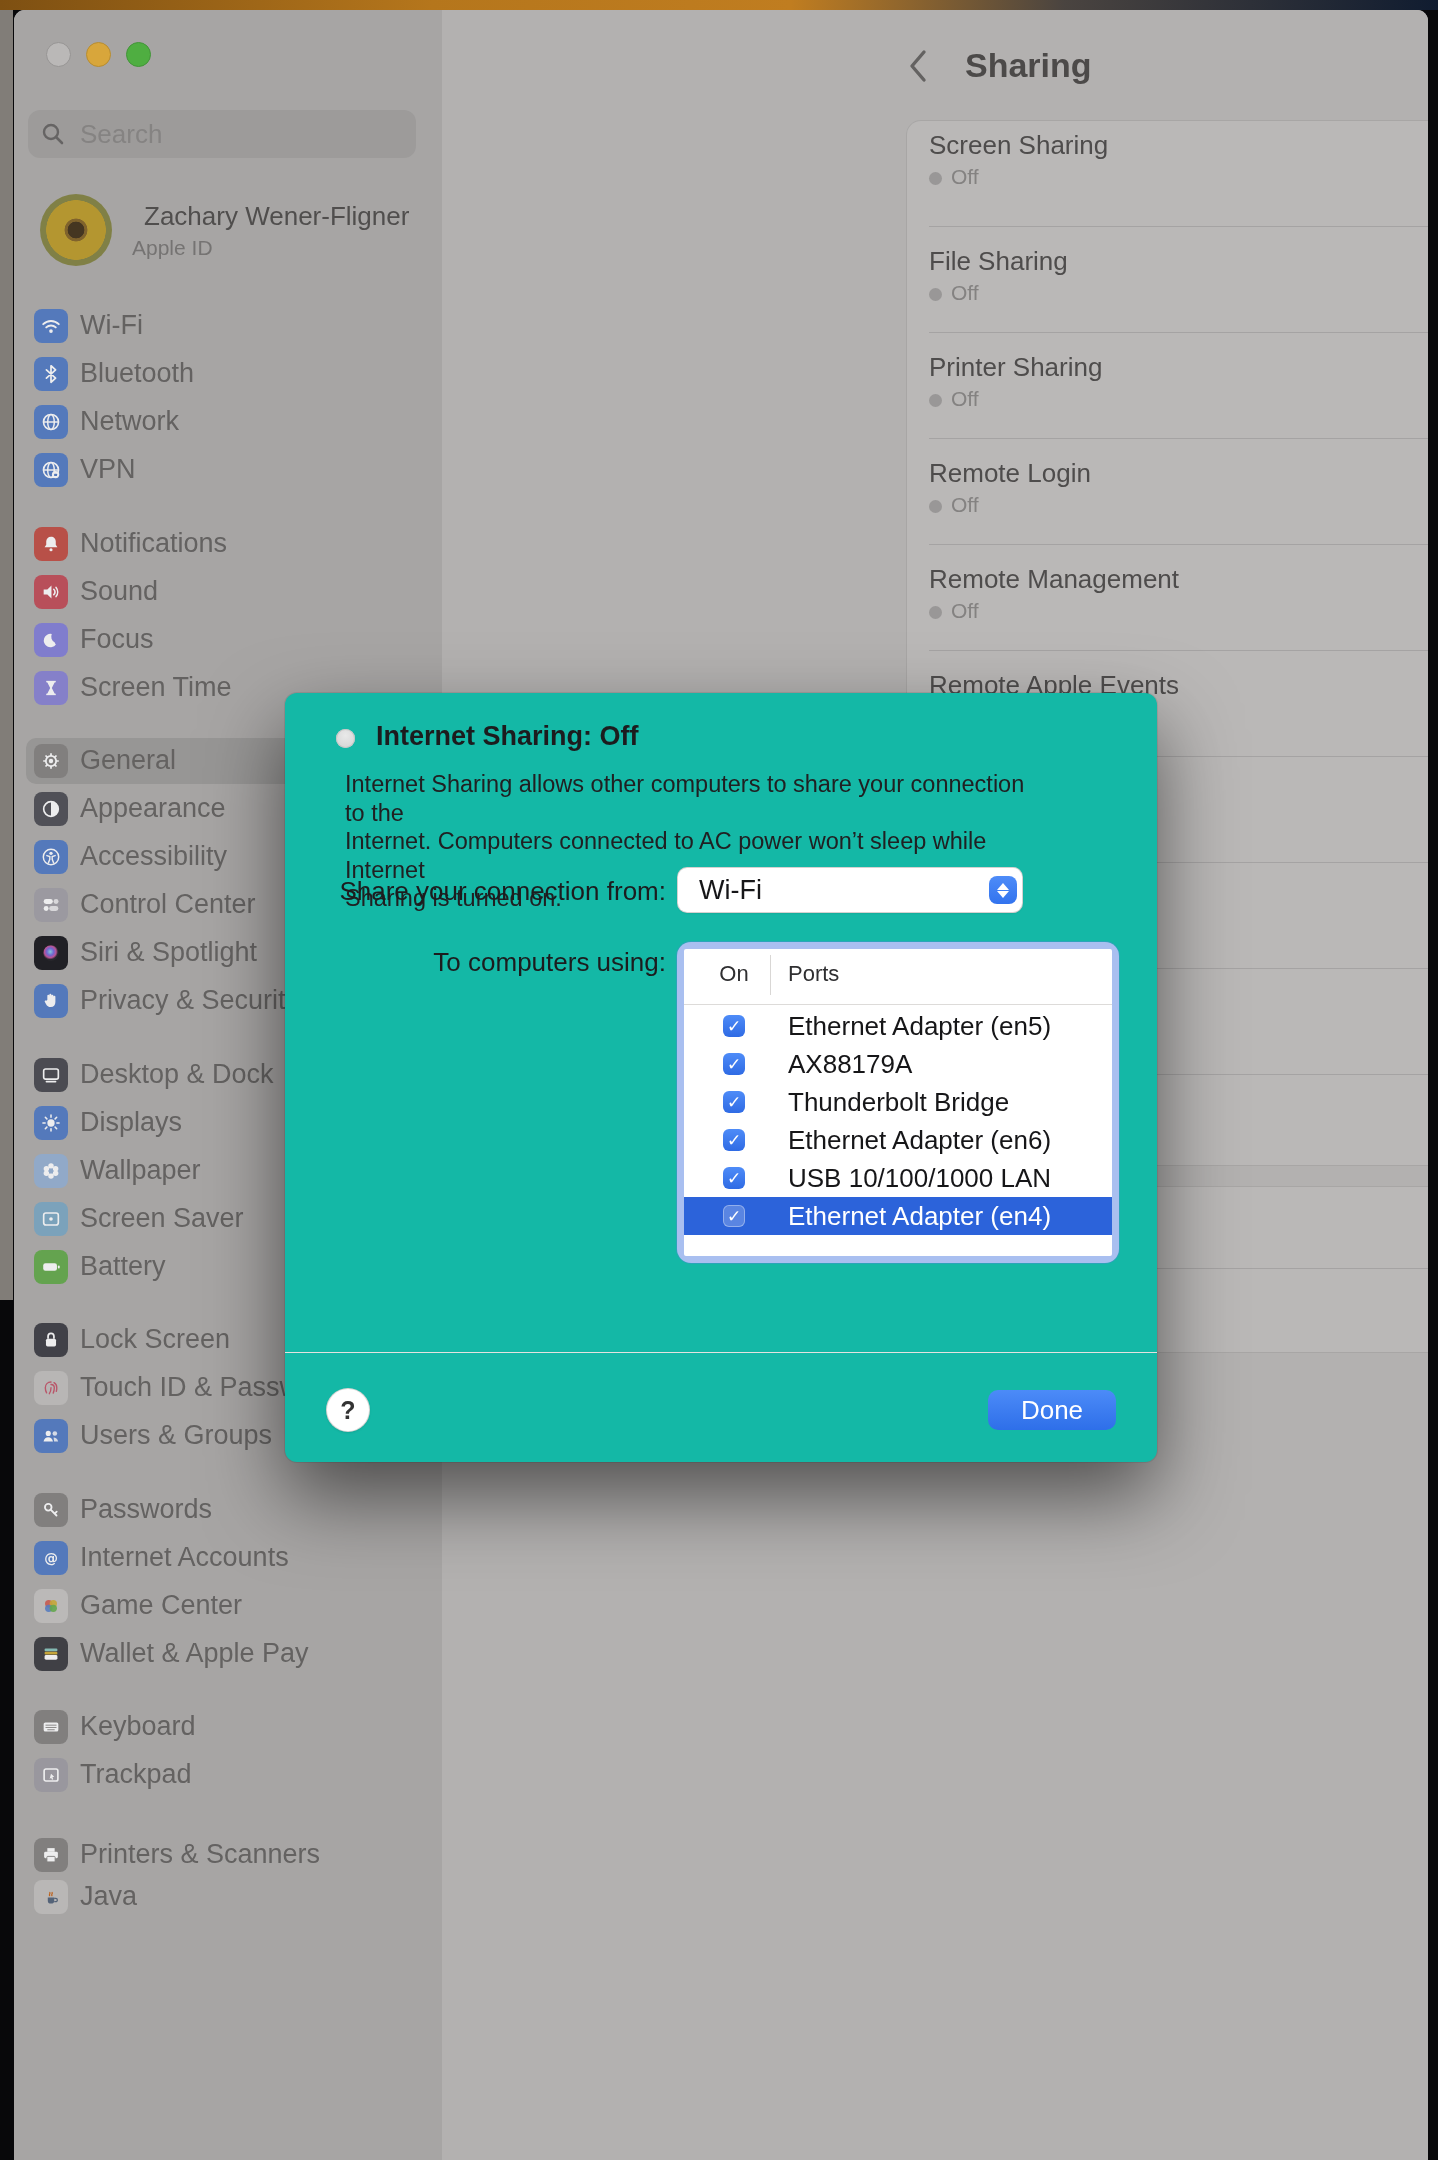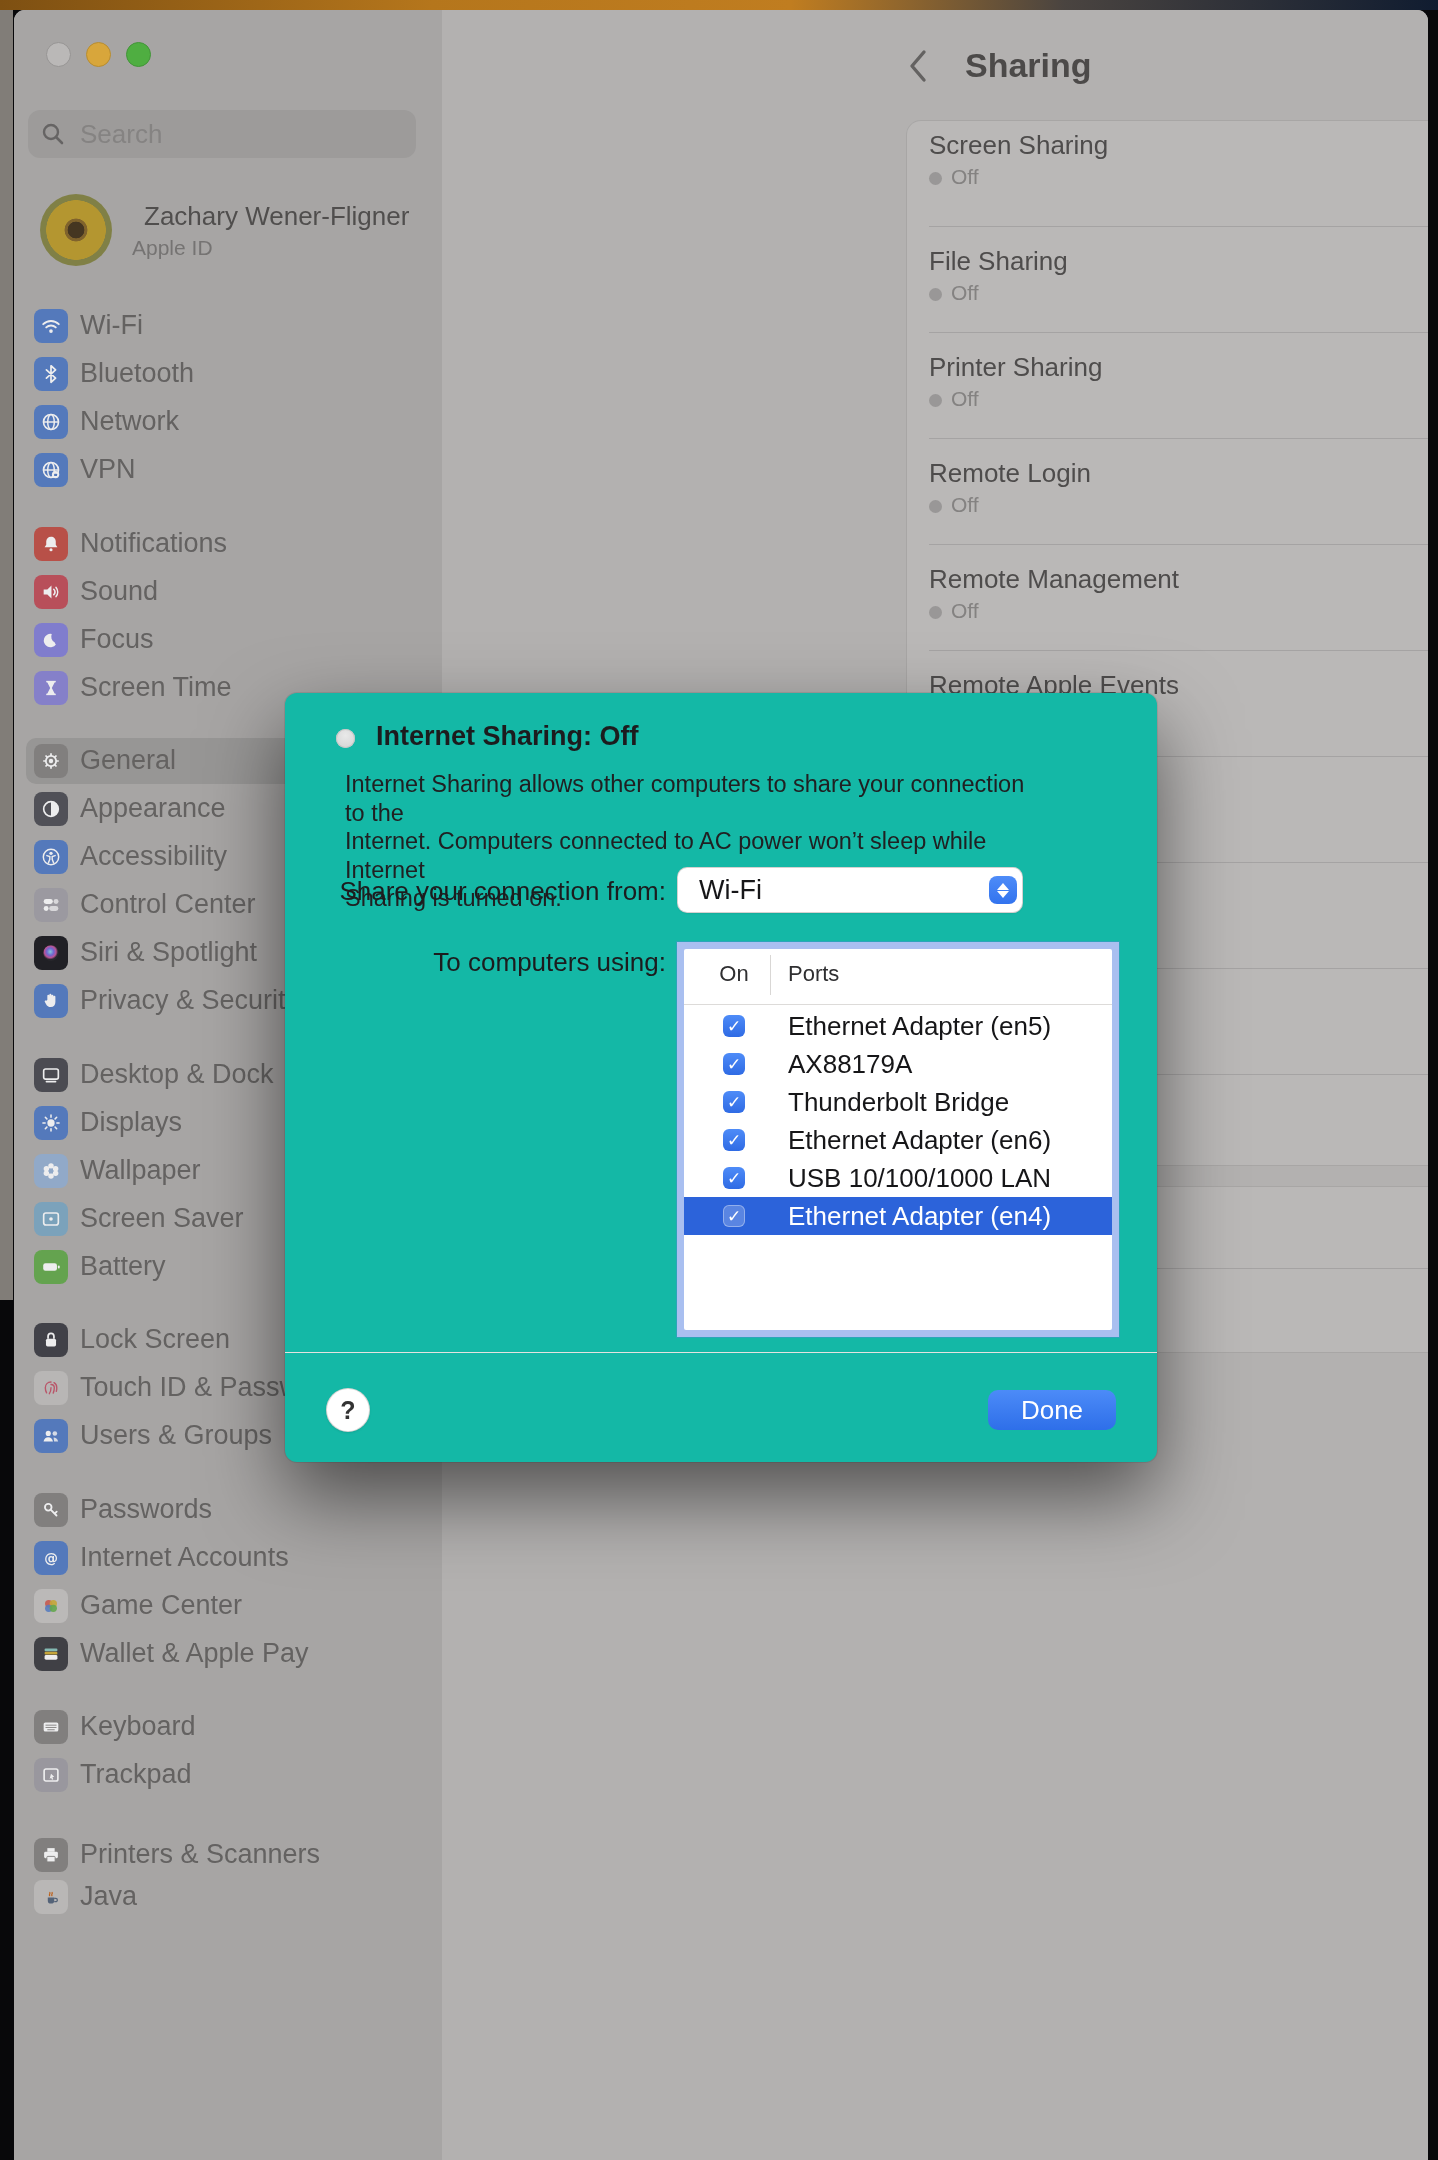--- a/index.html
+++ b/index.html
@@ -58,21 +58,21 @@
   .from-label{top:183px;}
   .using-label{top:254px;}
   .select{position:absolute;left:393px;top:175px;width:344px;height:44px;border-radius:9px;background:#fff;
           box-shadow:0 0 0 1px #d4d2d0,0 1px 2px rgba(0,0,0,.18);}
   .select .val{position:absolute;left:21px;top:7px;font-size:27px;color:#161618;}
   .select .stepper{position:absolute;right:5px;top:8px;width:28px;height:28px;border-radius:8px;
       background:linear-gradient(#4e8cf8,#3273ee);display:flex;flex-direction:column;align-items:center;justify-content:center;gap:1px;}
   .chev{width:0;height:0;border-left:6px solid transparent;border-right:6px solid transparent;}
   .chev.up{border-bottom:7px solid #fff;}
   .chev.dn{border-top:7px solid #fff;}
-  .listring{position:absolute;left:392px;top:249px;width:442px;height:395px;border-radius:0;background:#a9bff0;
+  .listring{position:absolute;left:392px;top:249px;width:442px;height:321px;border-radius:14px;background:#a9bff0;
             box-shadow:0 0 0 1px rgba(90,130,220,.35);}
   .listbox{position:absolute;left:7px;top:7px;right:7px;bottom:7px;background:#fff;border-radius:2px;overflow:hidden;}
   .lh-on{position:absolute;left:0;top:12px;width:100px;text-align:center;font-size:22px;color:#2f2f31;}
   .lh-ports{position:absolute;left:104px;top:12px;font-size:22px;color:#2f2f31;}
   .lh-div{position:absolute;left:86px;top:6px;width:1px;height:40px;background:#d9d7d5;}
   .lh-sep{position:absolute;left:0;right:0;top:55px;height:1px;background:#dddbd9;}
   .port-row{position:absolute;left:0;right:0;height:38px;}
   .port-row.sel{background:#2c63da;}
   .pchk{position:absolute;left:39px;top:8px;width:22px;height:22px;border-radius:6px;
         background:linear-gradient(#4e8cf8,#2f6be4);display:flex;align-items:center;justify-content:center;

